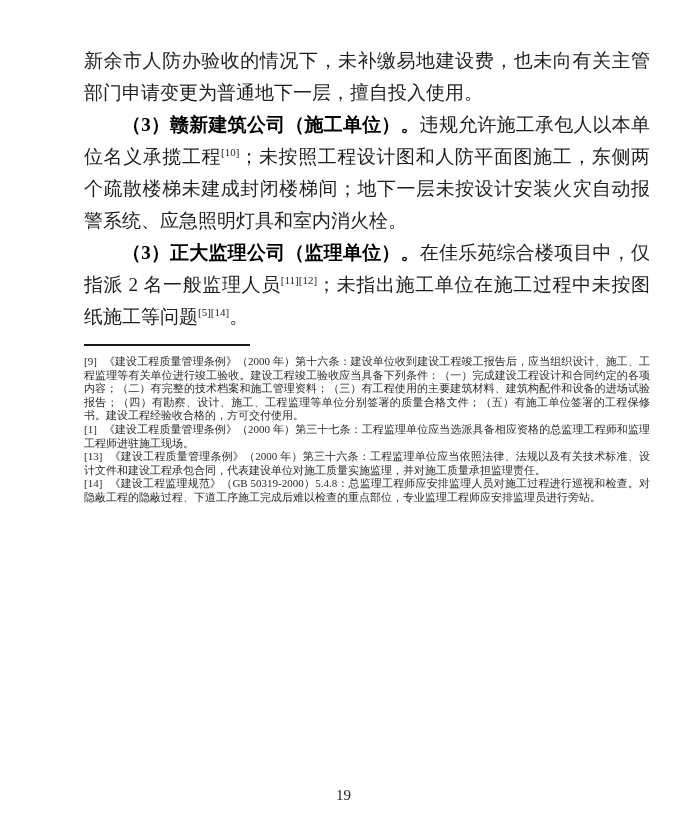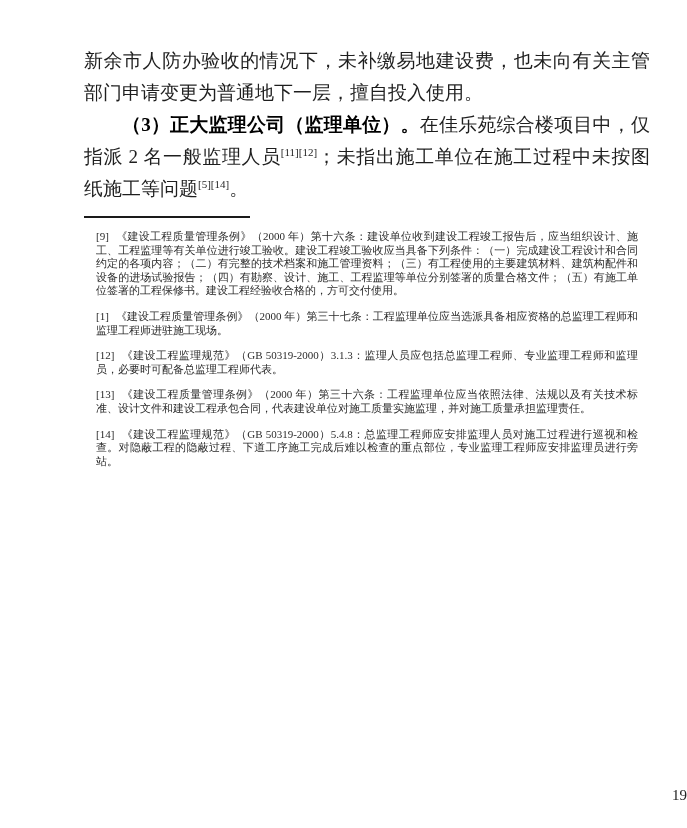--- a/index.html
+++ b/index.html
@@ -37,65 +37,65 @@
     vertical-align: super;
     letter-spacing: 0;
   }
   .footnote-sep {
     width: 166px;
     height: 0;
     border-top: 2px solid #1a1a1a;
     margin: 11px 0 9px 0;
   }
   .footnotes p {
-    margin: 12px;
+    margin: 0;
     font-size: 11px;
     line-height: 13.6px;
     text-align: justify;
     color: #2b2b2b;
   }
   .fn-marker {
     margin-right: 7px;
     white-space: nowrap;
   }
   .page-number {
     position: absolute;
     left: 0;
     right: 0;
     top: 787px;
-    text-align: right;
+    text-align: center;
     font-size: 15px;
     color: #222222;
   }
 </style>
 </head>
 <body>
 
 <div class="page">
 
   <div class="main-text">
 
     <p><span>新余市人防办验收的情况下，未补缴易地建设费，也未向有关主管部门申请变更为普通地下一层，擅自投入使用。</span></p>
 
 
+    <p class="para-indent"><span class="lead">（3）赣新建筑公司（施工单位）。</span><span>违规允许施工承包人以本单位名义承揽工程</span><sup class="ref">[10]</sup><span>；未按照工程设计图和人防平面图施工，东侧两个疏散楼梯未建成封闭楼梯间；地下一层未按设计安装火灾自动报警系统、应急照明灯具和室内消火栓。</span></p>
 
     <p class="para-indent"><span class="lead">（3）正大监理公司（监理单位）。</span><span>在佳乐苑综合楼项目中，仅指派 2 名一般监理人员</span><sup class="ref">[11][12]</sup><span>；未指出施工单位在施工过程中未按图纸施工等问题</span><sup class="ref">[5][14]</sup><span>。</span></p>
 
   </div>
 
   <div class="footnote-sep"></div>
 
   <div class="footnotes">
 
     <p><span class="fn-marker">[9]</span><span>《建设工程质量管理条例》（2000 年）第十六条：建设单位收到建设工程竣工报告后，应当组织设计、施工、工程监理等有关单位进行竣工验收。建设工程竣工验收应当具备下列条件：（一）完成建设工程设计和合同约定的各项内容；（二）有完整的技术档案和施工管理资料；（三）有工程使用的主要建筑材料、建筑构配件和设备的进场试验报告；（四）有勘察、设计、施工、工程监理等单位分别签署的质量合格文件；（五）有施工单位签署的工程保修书。建设工程经验收合格的，方可交付使用。</span></p>
 
 
     <p><span class="fn-marker">[1]</span><span>《建设工程质量管理条例》（2000 年）第三十七条：工程监理单位应当选派具备相应资格的总监理工程师和监理工程师进驻施工现场。</span></p>
 
-    <p><span class="fn-marker">[12]</span><span>《建设工程监理规范》（GB 50319-2000）3.1.3：监理人员应包括总监理工程师、专业监理工程师和监理员，必要时可配备总监理工程师代表。</span></p>
 
     <p><span class="fn-marker">[13]</span><span>《建设工程质量管理条例》（2000 年）第三十六条：工程监理单位应当依照法律、法规以及有关技术标准、设计文件和建设工程承包合同，代表建设单位对施工质量实施监理，并对施工质量承担监理责任。</span></p>
 
     <p><span class="fn-marker">[14]</span><span>《建设工程监理规范》（GB 50319-2000）5.4.8：总监理工程师应安排监理人员对施工过程进行巡视和检查。对隐蔽工程的隐蔽过程、下道工序施工完成后难以检查的重点部位，专业监理工程师应安排监理员进行旁站。</span></p>
 
   </div>
 
   <div class="page-number">19</div>
 
 </div>

